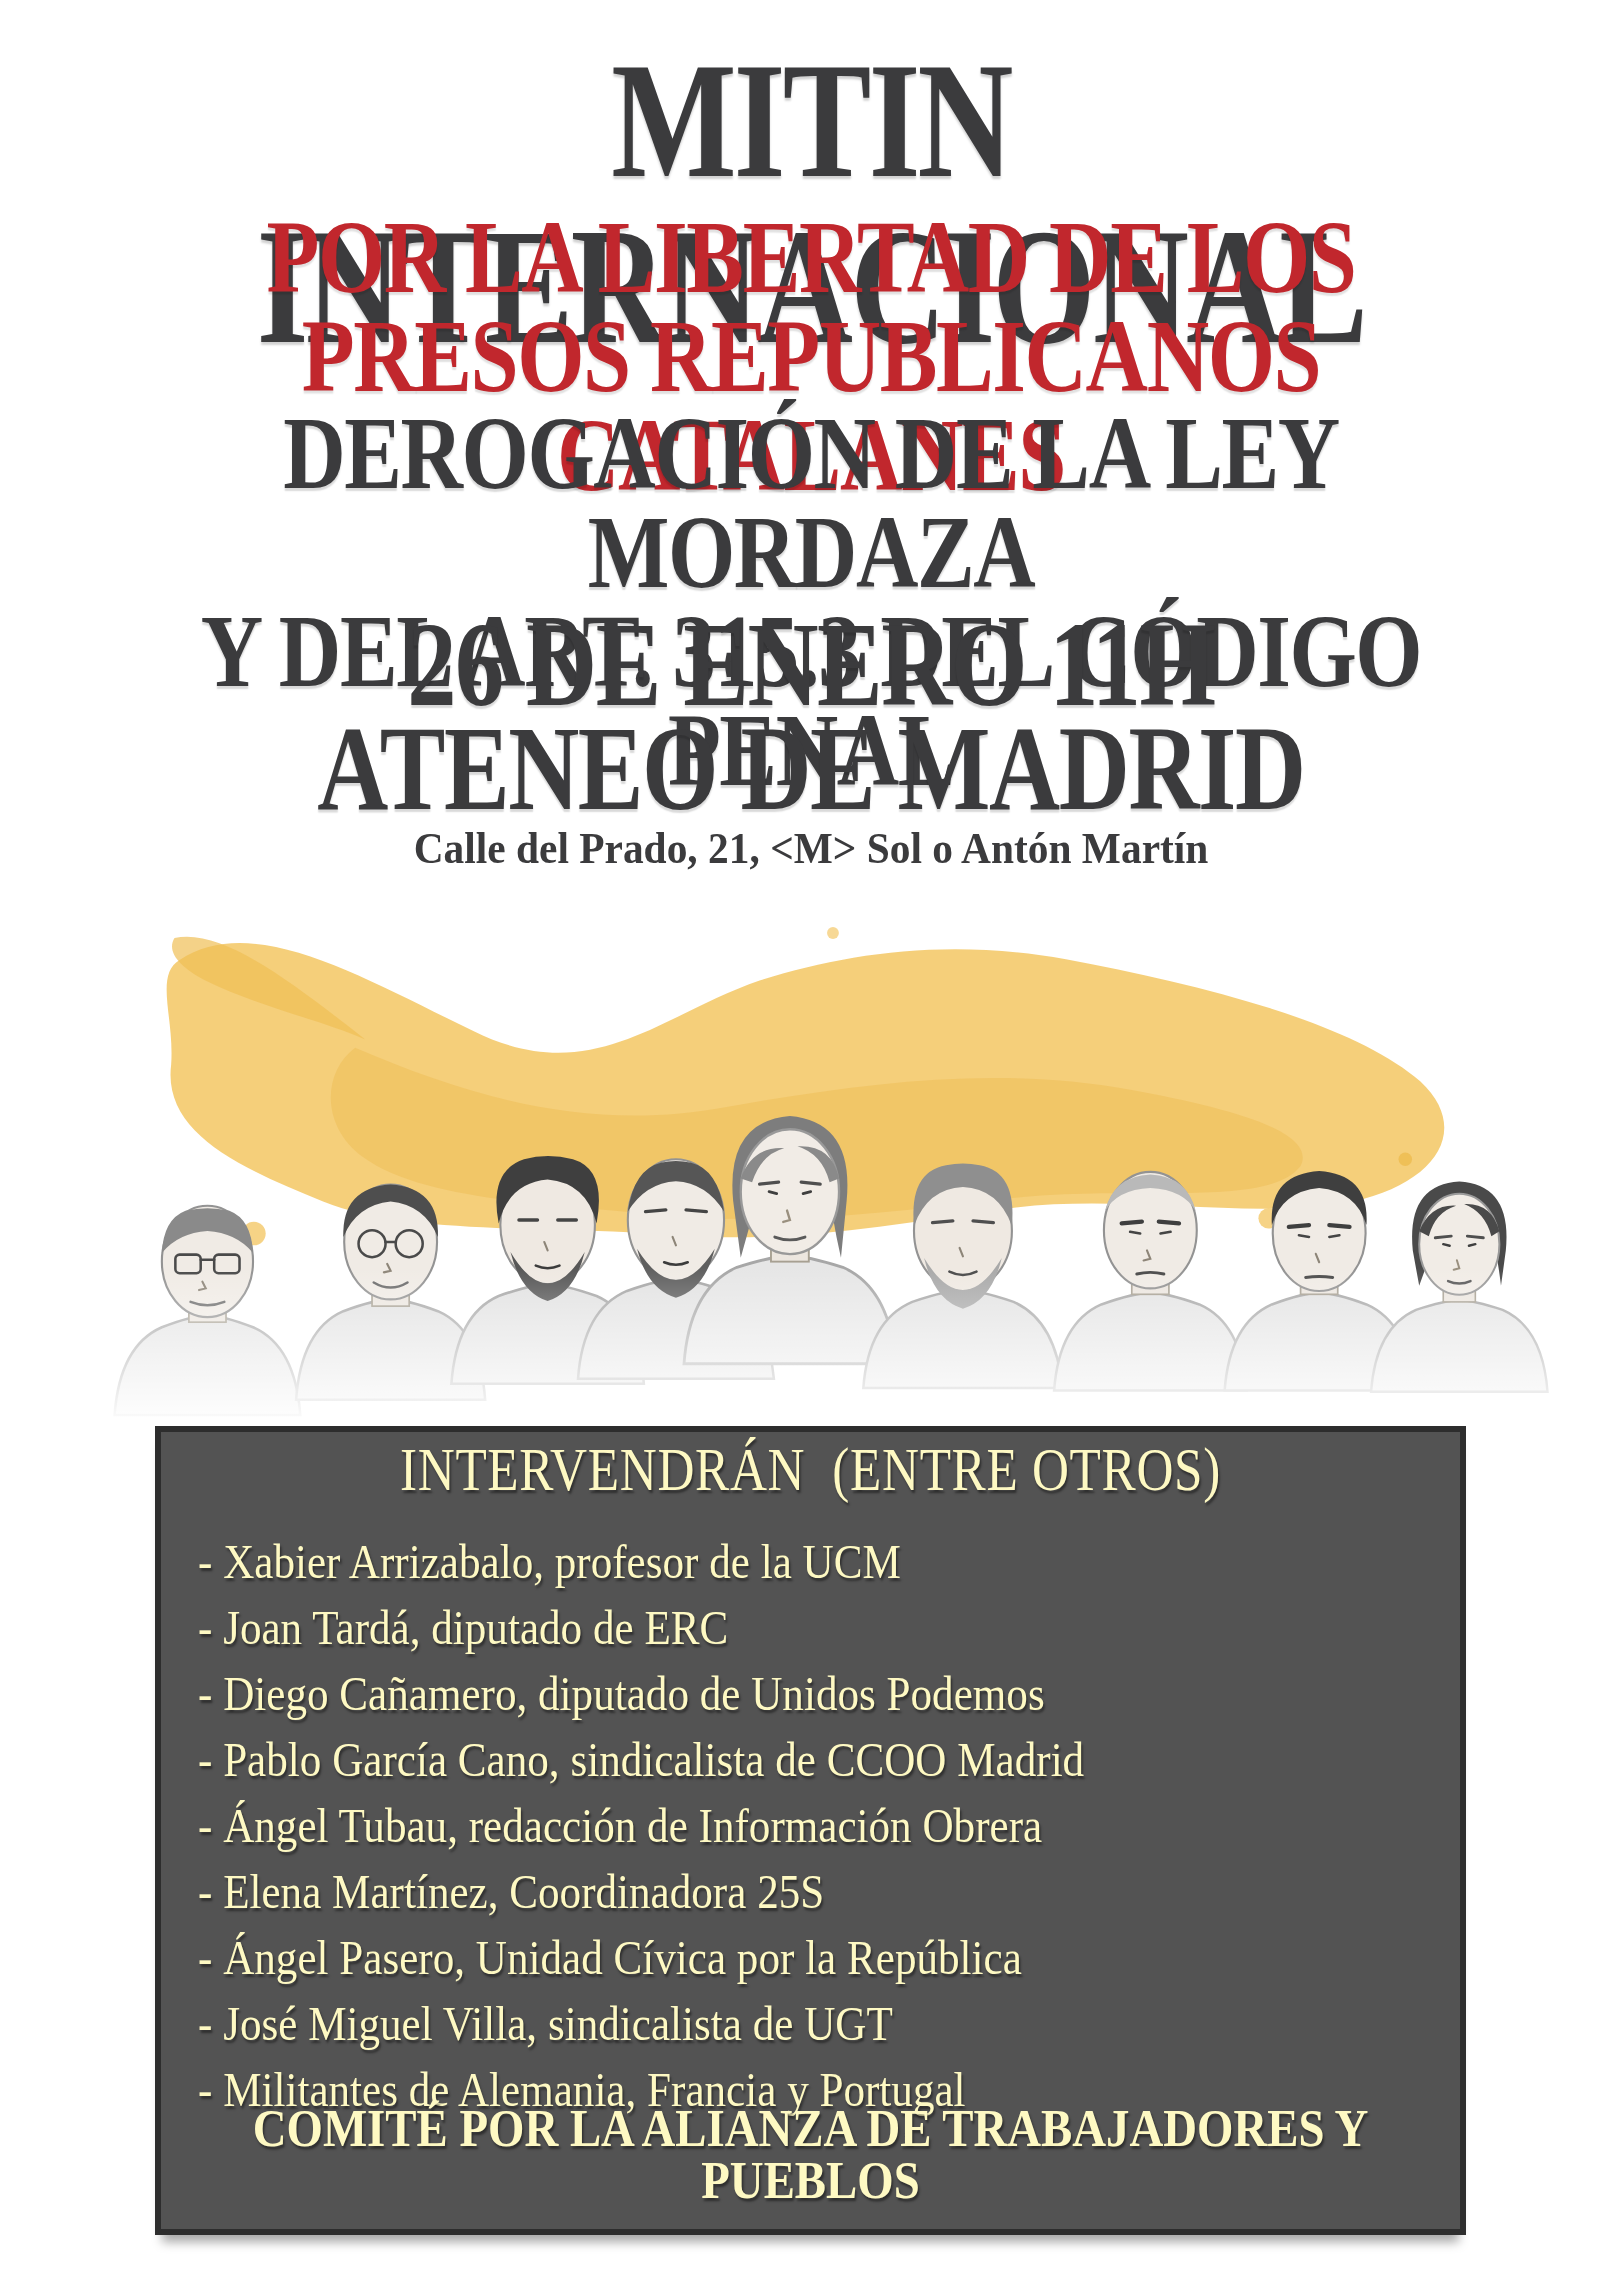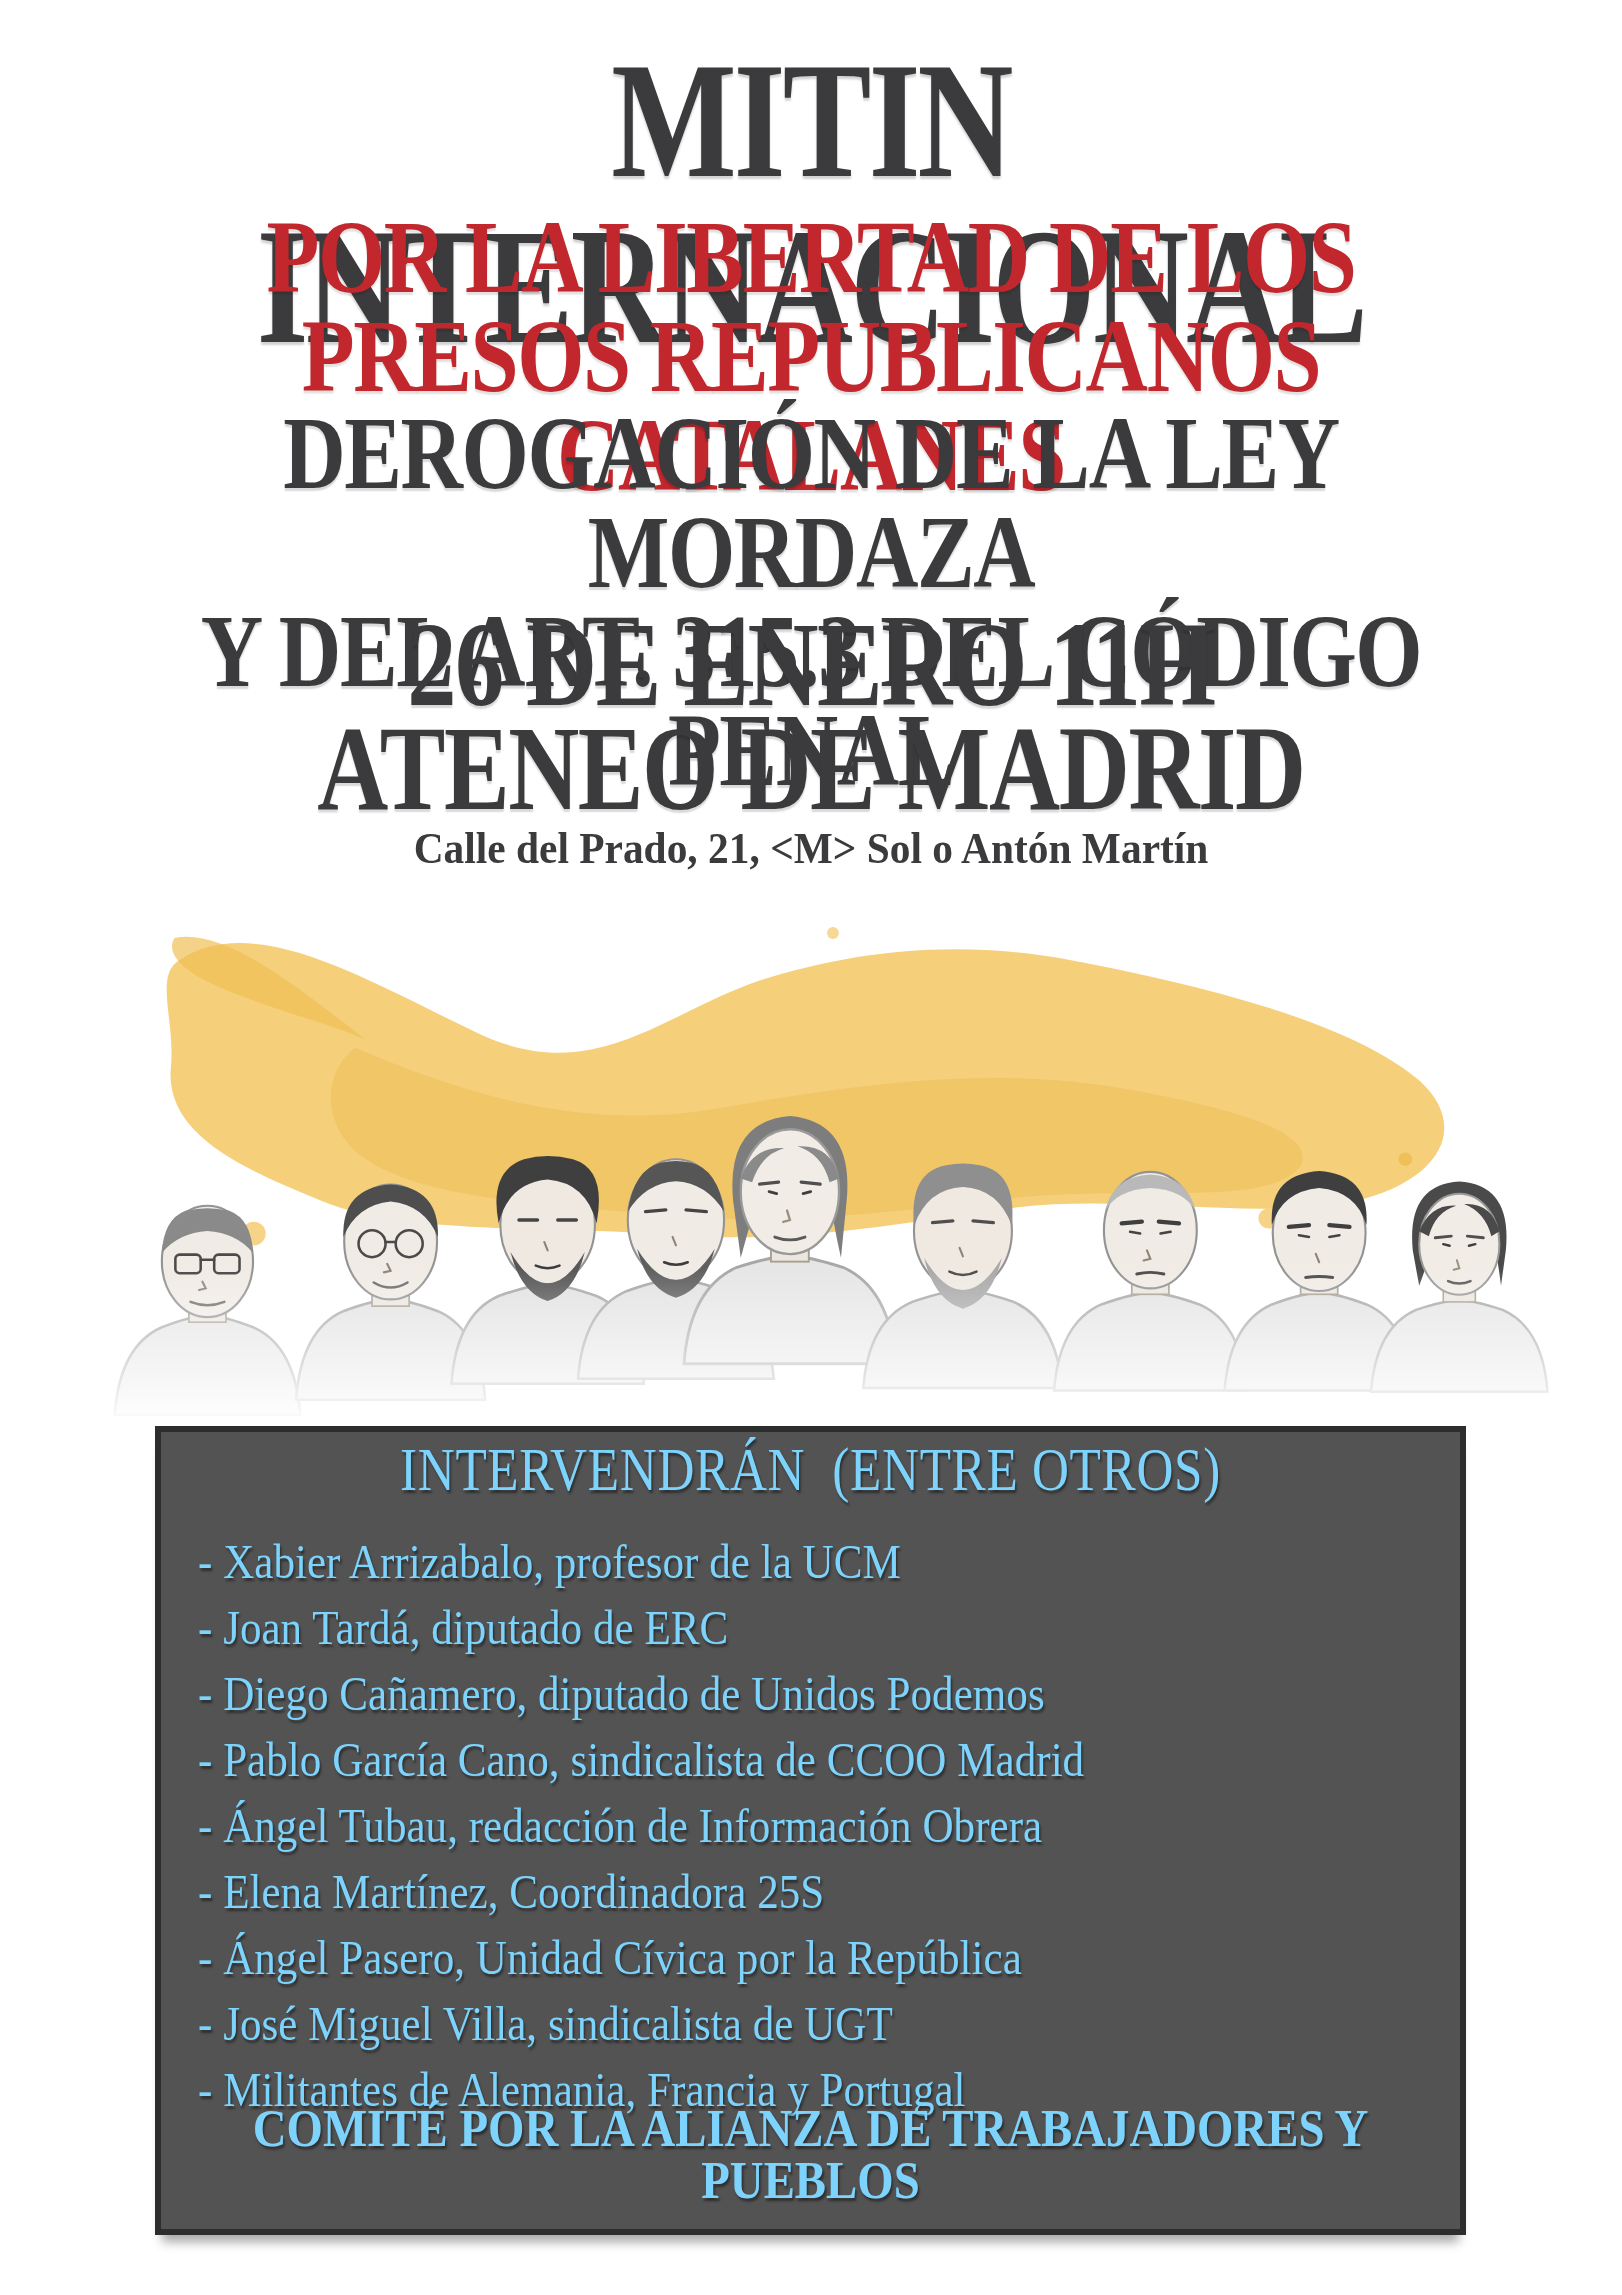--- a/index.html
+++ b/index.html
@@ -48,21 +48,21 @@
   }
 
   .art{position:absolute;left:0;top:879px;width:1622px;height:547px;}
 
   .panel{
     position:absolute;left:155px;top:1426px;width:1311px;height:809px;
     background:#535353;
     border:6px solid #2d2d2d;
     box-sizing:border-box;
     box-shadow:0 13.5px 10px -6.8px rgba(0,0,0,.35);
-    color:#7dd3fc;
+    color:#fef9c3;
   }
   .panel-heading{
     margin-top:6.8px;
     text-align:center;
     font-size:61px;line-height:1;
     letter-spacing:0.8px;
     white-space:pre;
     transform:scaleX(.84);
     text-shadow:1.7px 2.5px 2.5px rgba(0,0,0,.45);
   }

